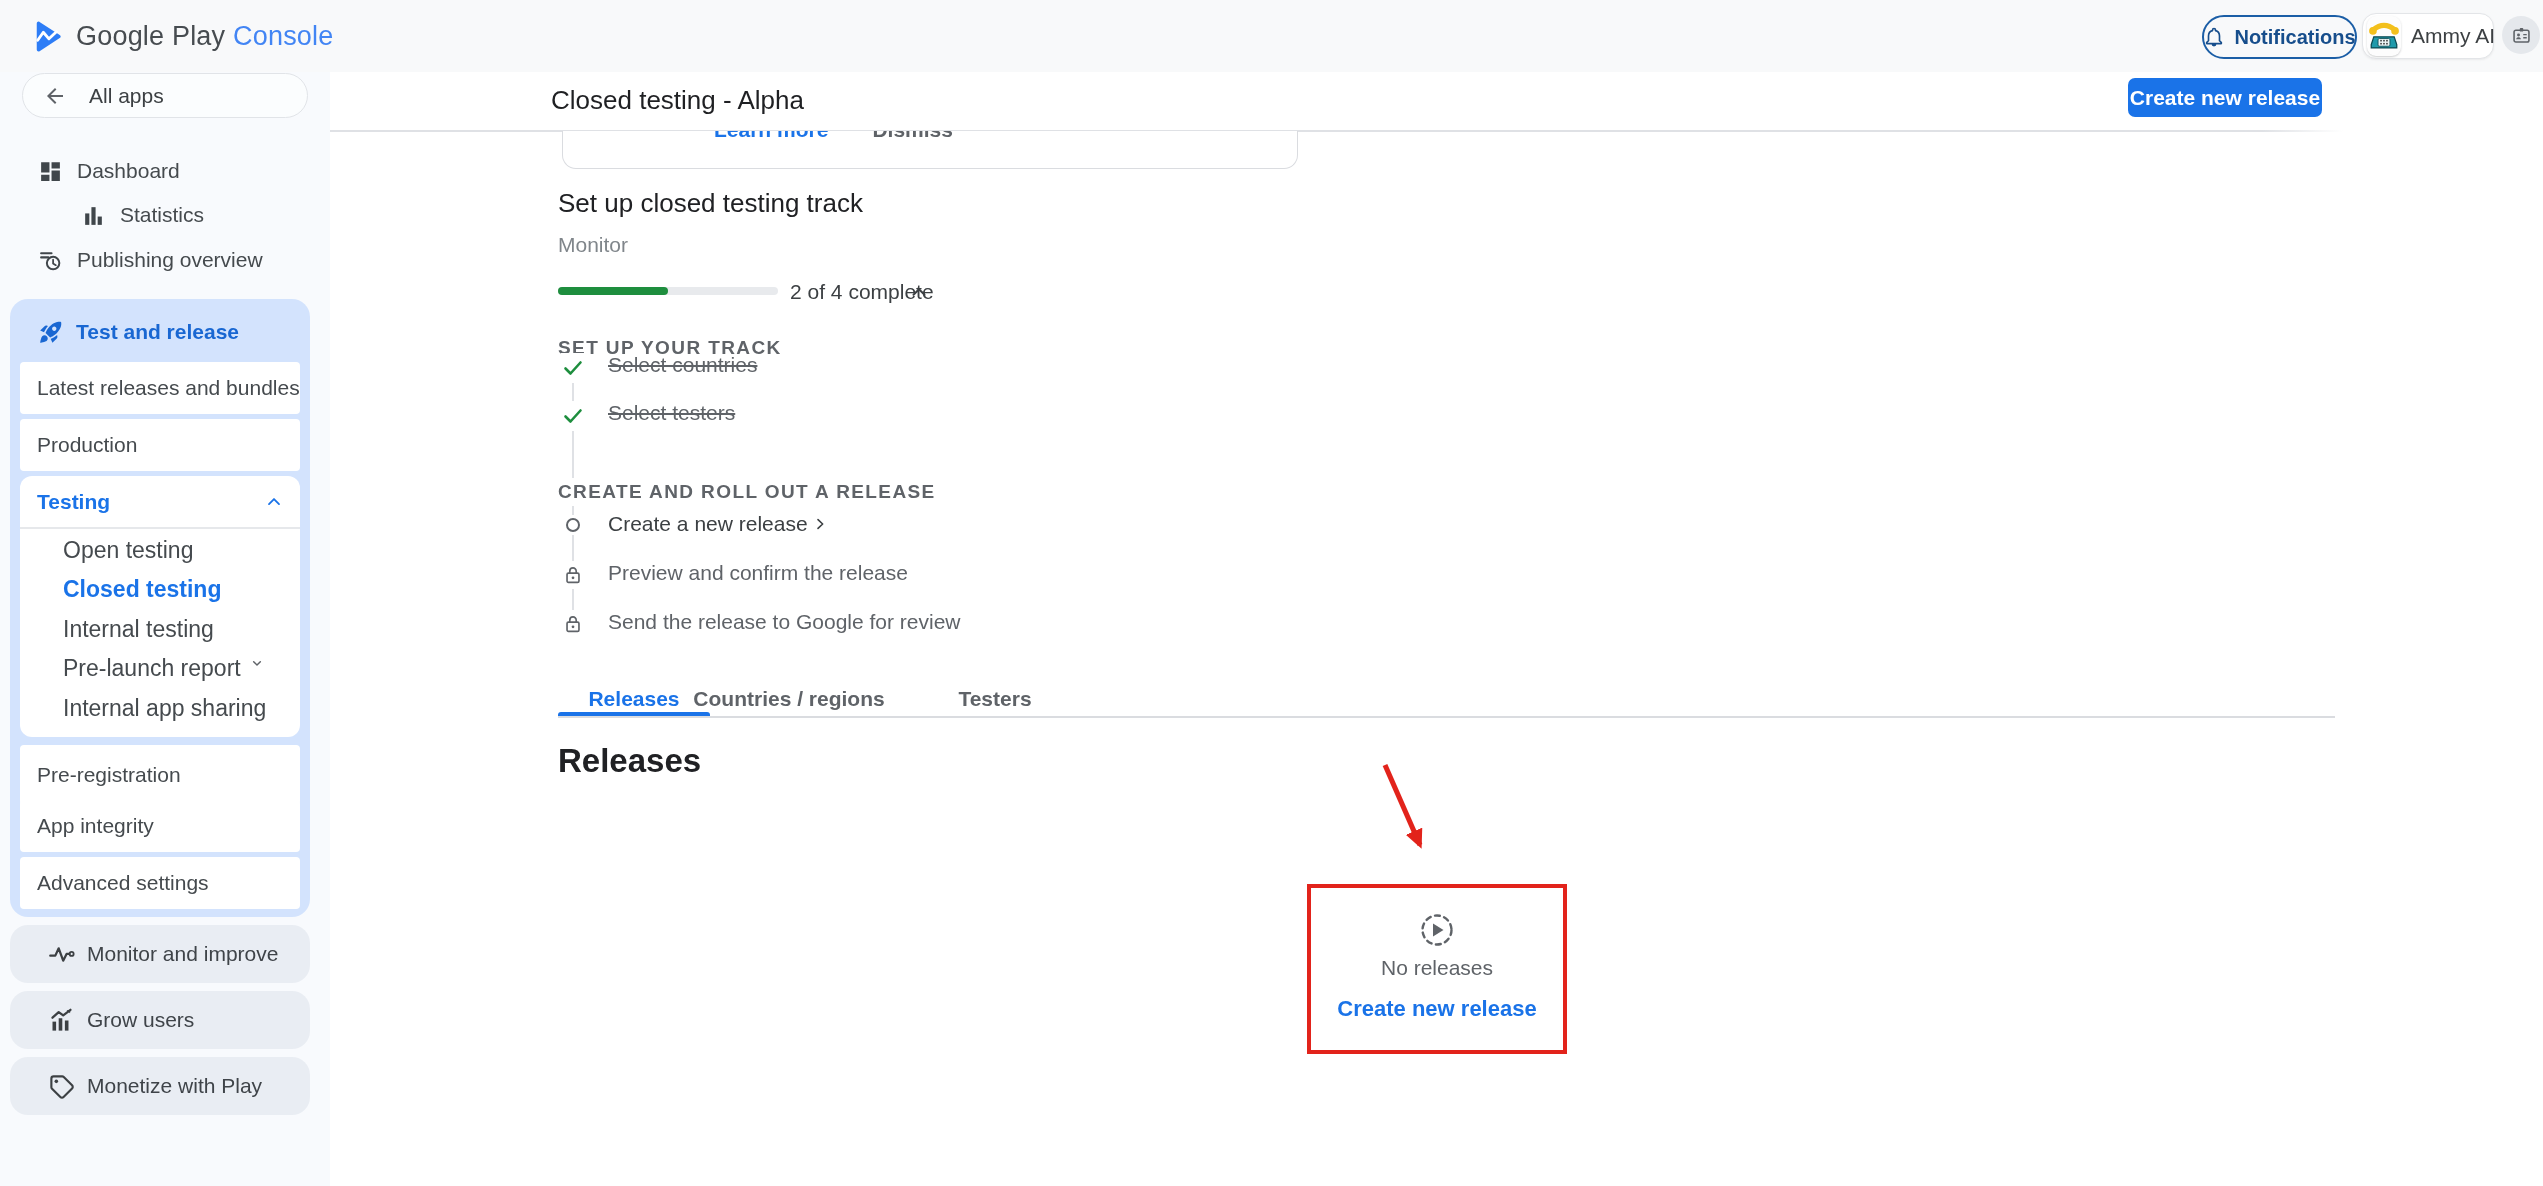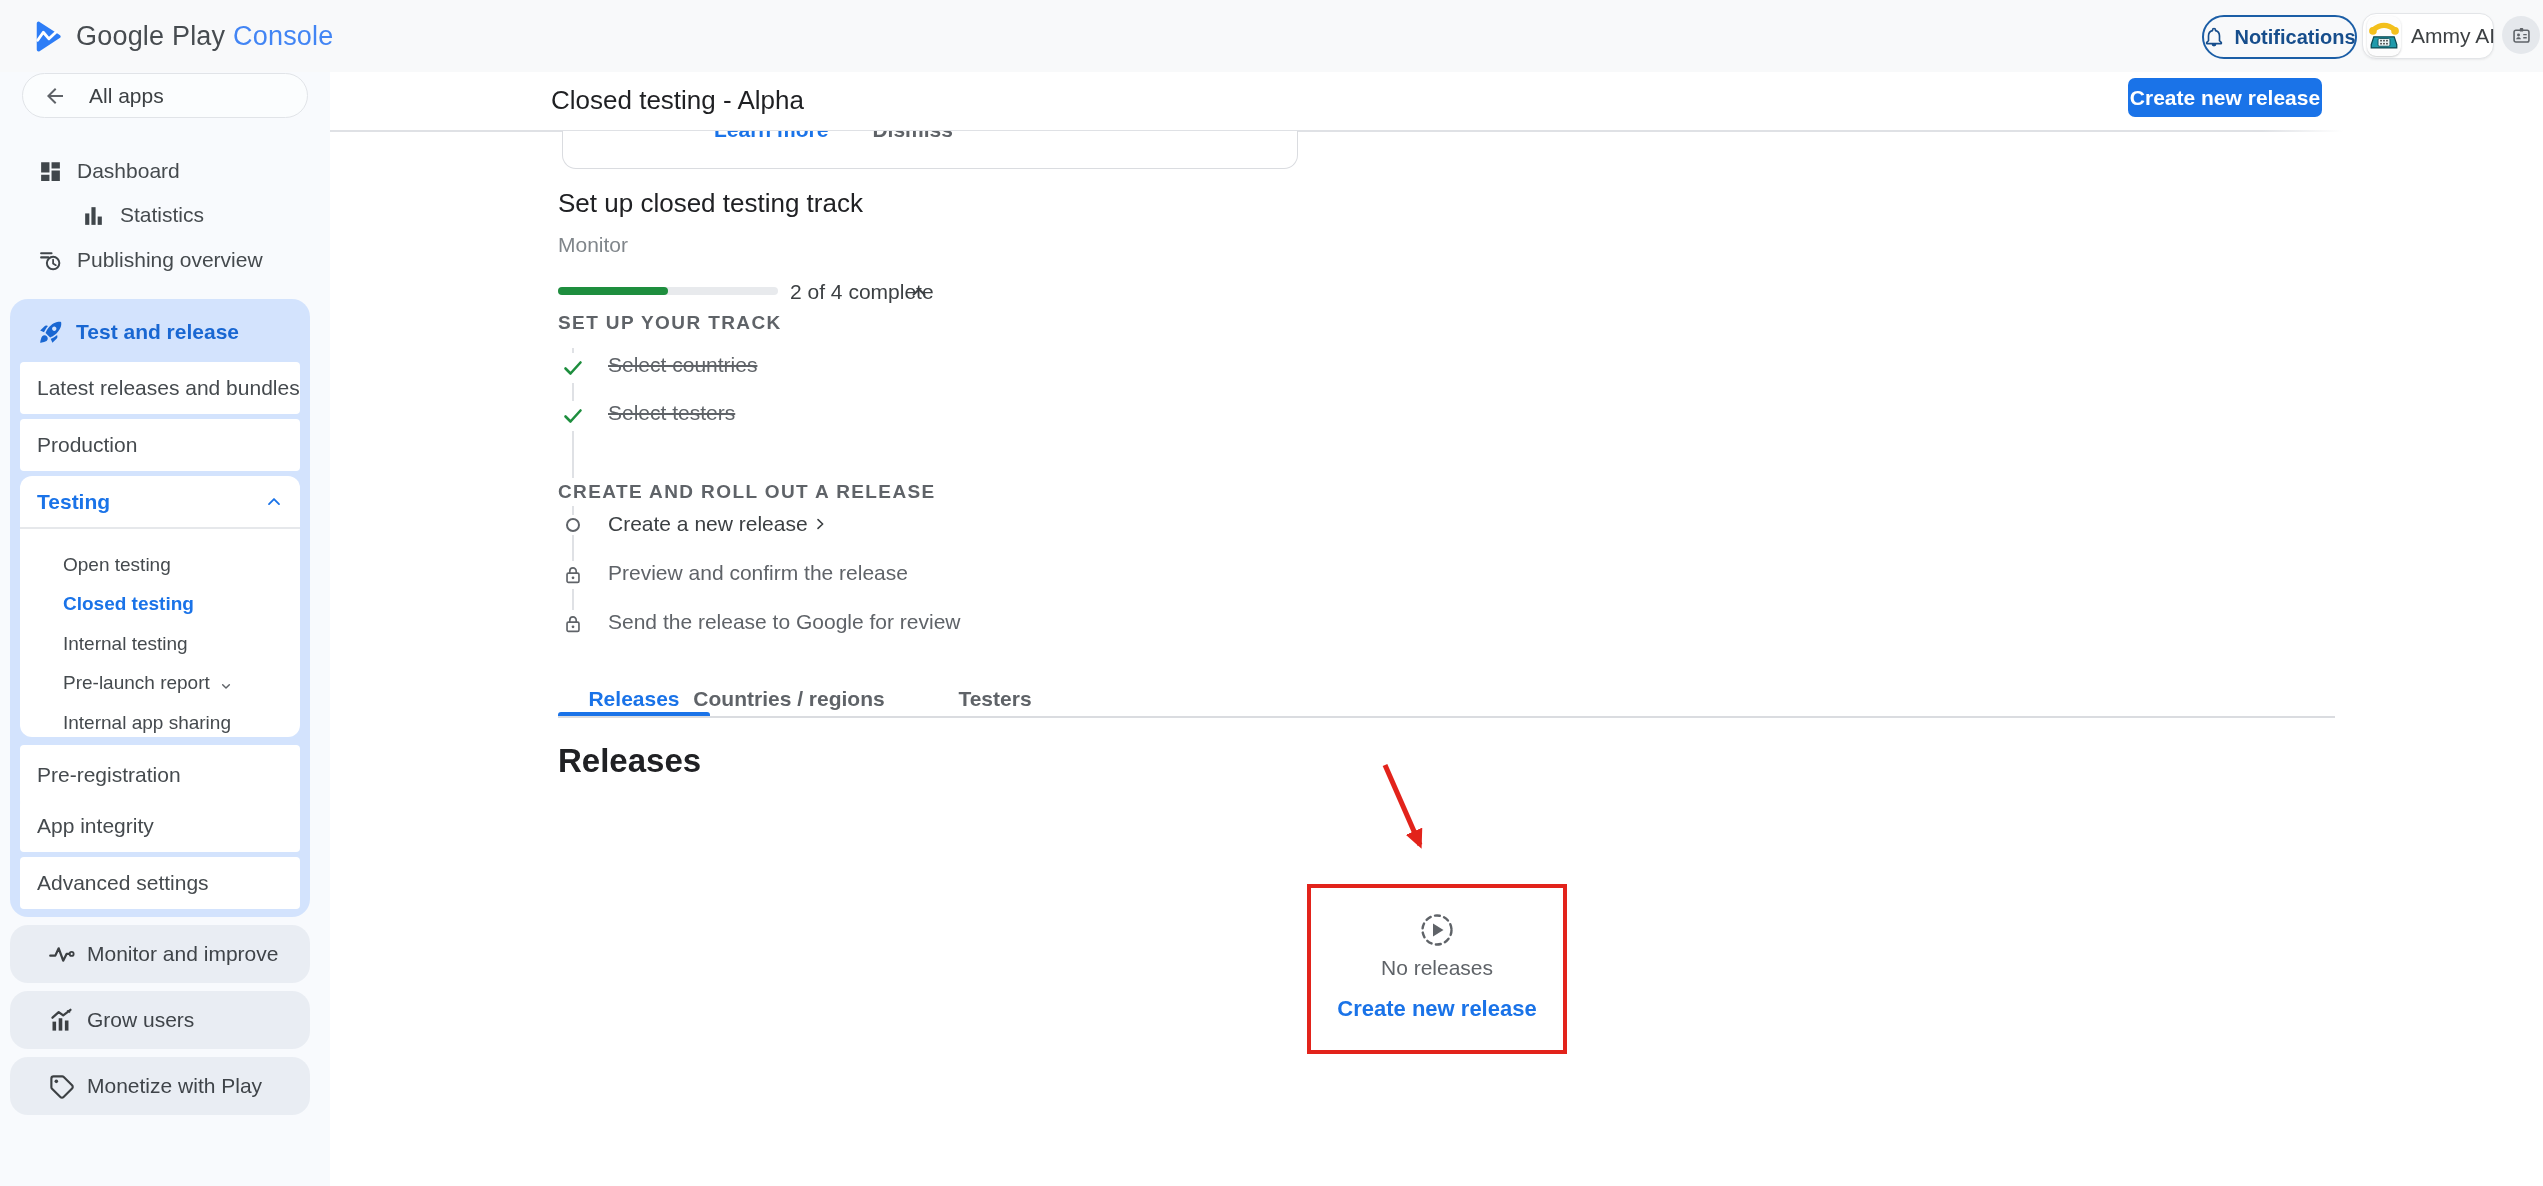--- a/index.html
+++ b/index.html
@@ -37,22 +37,22 @@
   .bs-header .ic { width:26px; margin-left:28px; display:flex; }
   .bs-header .lbl { margin-left:12px; font-size:21px; font-weight:bold; }
   .side-card { position:absolute; left:10px; width:280px; background:#fff; border-radius:4px; display:flex; align-items:center;
     cursor:pointer; font-size:21px; color:#454a4e; }
   .side-card .lbl { margin-left:17px; white-space:nowrap; }
   .testing-group { position:absolute; left:10px; top:177px; width:280px; height:261px; background:#fff; border-radius:12px; }
   .tg-head { position:absolute; left:0; top:0; width:280px; height:51px; display:flex; align-items:center; cursor:pointer; }
   .tg-head .lbl { margin-left:17px; font-size:21px; font-weight:bold; color:#1a73e8; }
   .tg-head .chev { position:absolute; right:16px; color:#1a73e8; display:flex; }
   .tg-divider { position:absolute; left:0; top:51px; width:280px; height:1.5px; background:#e6e8eb; }
-  .tg-item { position:absolute; left:0; width:240px; height:39px; display:flex; align-items:flex-end; cursor:pointer;
-    font-size:19px; color:#454a4e; }
+  .tg-item { position:absolute; left:0; width:240px; height:39px; display:flex; align-items:flex-start; cursor:pointer;
+    font-size:23px; color:#454a4e; }
   .tg-item .lbl { margin-left:43px; white-space:nowrap; }
   .tg-item.selected .lbl { color:#1a73e8; font-weight:bold; }
   .tg-item .chev-dn { margin-left:8px; color:#5f6368; display:flex; }
   .gray-card { position:absolute; left:10px; width:300px; height:58px; background:#e9edf3; border-radius:18px; display:flex;
     align-items:center; cursor:pointer; color:#3f4449; }
   .gray-card .ic { width:27px; margin-left:38px; display:flex; color:#3c4043; }
   .gray-card .lbl { margin-left:12px; font-size:21px; white-space:nowrap; }
 
   
   .main { position:absolute; left:330px; top:72px; width:2213px; height:1114px; background:#fff; }
@@ -308,21 +308,21 @@
       <span style="display:flex;">
         <svg width="22" height="22" viewBox="0 0 24 24">
             <polyline points="6,15 12,9 18,15" fill="none" stroke="currentColor" stroke-width="2.2" stroke-linecap="round" stroke-linejoin="round"></polyline>
           </svg>
       </span>
     </button>
 
     <div class="rail" style="top:276px; height:130px;"></div>
     <div class="rail" style="top:434px; height:106px;"></div>
 
-    <div class="sec-heading" style="top:240px;">SET UP YOUR TRACK</div>
+    <div class="sec-heading" style="top:265px;">SET UP YOUR TRACK</div>
 
     <span class="step-icon" style="left:231px; top:281px;">
       <svg width="24" height="24" viewBox="0 0 24 24">
           <polyline points="4.5,12.5 9.5,17.5 19.5,6.5" fill="none" stroke="#1e8e3e" stroke-width="2.6" stroke-linecap="round" stroke-linejoin="round"></polyline>
         </svg>
     </span>
     <span class="step-label done" style="top:281px;">Select countries</span>
 
     <span class="step-icon" style="left:231px; top:329px;">
       <svg width="24" height="24" viewBox="0 0 24 24">

